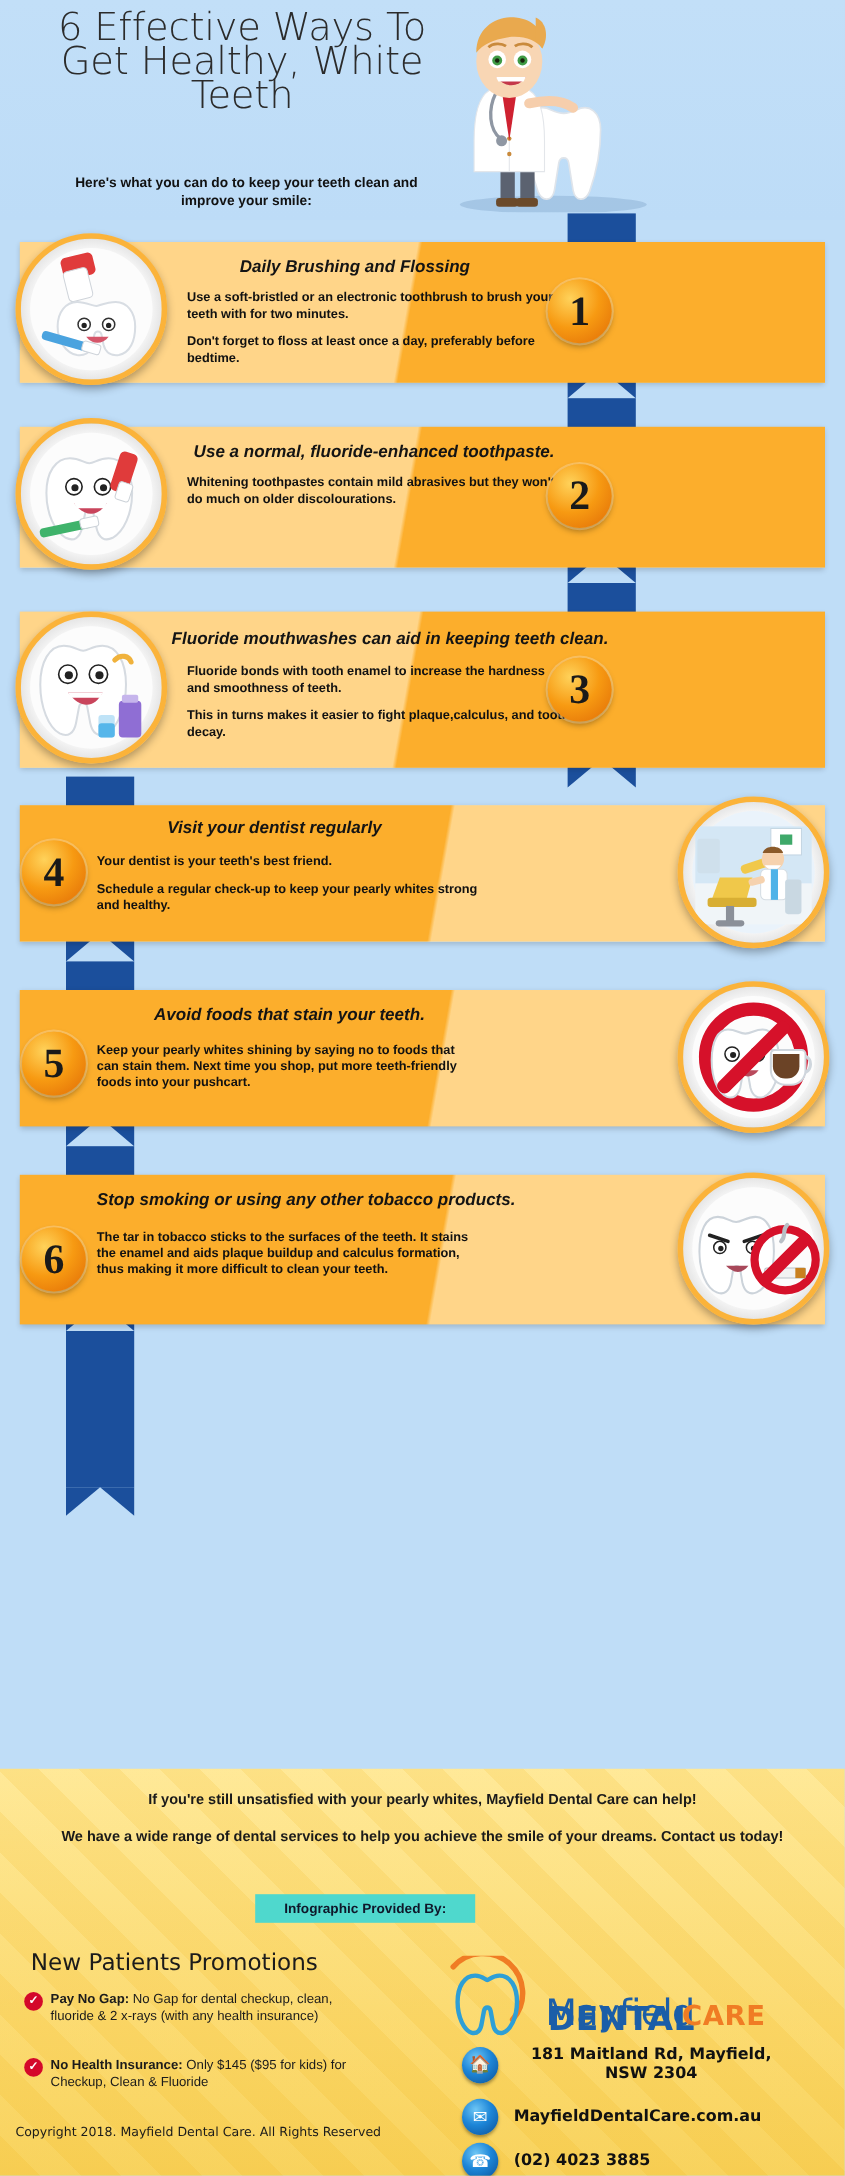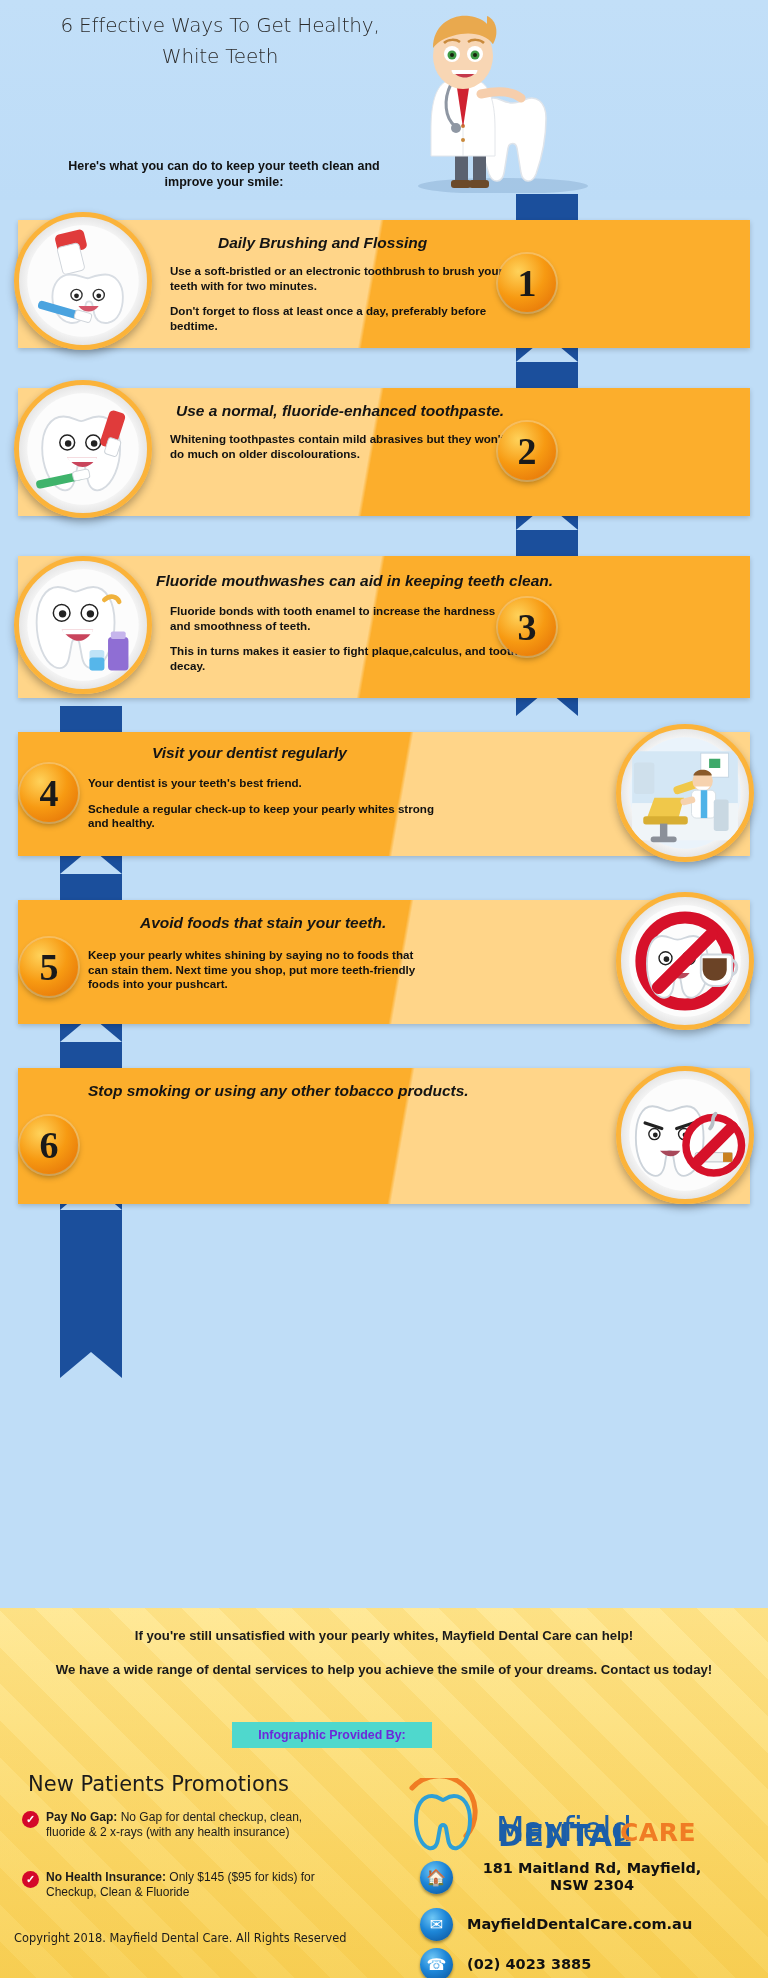--- a/index.html
+++ b/index.html
@@ -19,21 +19,21 @@
     height: 200px;
     background: linear-gradient(180deg,#c2dff8 0%, #bddcf7 100%);
   }
   .header-title {
     position: absolute;
     left: 40px; top: 10px;
     width: 360px;
     text-align: center;
     font-family: "DejaVu Sans", sans-serif;
     font-weight: 300;
-    font-size: 20px;
+    font-size: 35px;
     line-height: 31px;
     color: #2b2b2b;
     letter-spacing: -0.2px;
   }
   .header-sub {
     position: absolute;
     left: 48px; top: 108px;
     width: 352px;
     text-align: center;
     font-weight: bold;
@@ -149,21 +149,21 @@
   }
   .footer-line2 {
     position: absolute; top: 52px; left: 46px; width: 676px;
     text-align: center; font-weight: bold; font-size: 13.2px; line-height: 19px; color: #1a1a1a;
   }
   .provided-badge {
     position: absolute; top: 114px; left: 232px;
     width: 200px; height: 26px;
     background: #4fd8cd;
     display: flex; align-items: center; justify-content: center;
-    font-weight: bold; font-size: 12.4px; color: #6d28d9;
+    font-weight: bold; font-size: 12.4px; color: #0f172a;
   }
   .promos-title {
     position: absolute; top: 164px; left: 28px;
     font-family: "DejaVu Sans", sans-serif; font-weight: 400;
     font-size: 21px; color: #1b1b1b;
   }
   .promo {
     position: absolute; left: 22px; width: 300px;
     font-size: 12px; line-height: 14.6px; color: #1b1b1b;
   }
@@ -398,20 +398,23 @@
       <path d="M120 68 a9 9 0 0 1 0 16" fill="none" stroke="#cfd6dd" stroke-width="3"></path>
       <path d="M120 50 18" stroke="#d6112a" stroke-width="12" transform="rotate(45 69 69)"></path>
       <rect x="62" y="22" width="14" height="94" rx="6" fill="#d6112a" transform="rotate(45 69 69)"></rect>
     </svg>
   </div>
 </div>
 
 <div class="step" style="top:1068px; height:136px;">
   <div class="panel rev"></div>
   <div class="step-title" style="left:70px; top:14px;">Stop smoking or using any other tobacco products.</div>
+  <div class="step-body" style="left:70px; top:50px; width:354px;">
+    <p>The tar in tobacco sticks to the surfaces of the teeth. It stains the enamel and aids plaque buildup and calculus formation, thus making it more difficult to clean your teeth.</p>
+  </div>
   <div class="badge" style="left:2px; top:48px;">6</div>
   <div class="medallion" style="left:598px; top:-2px;">
     <svg viewBox="0 0 138 138">
       <circle cx="69" cy="69" r="60" fill="#fcfcfc"></circle>
       <path d="M34 38 C22 38 16 52 16 72 C16 92 23 108 33 112 C40 115 45 111 47 102 L49 90 C50 85 55 85 56 90 L58 102 C60 111 65 115 72 112 C82 108 89 92 89 72 C89 52 83 38 71 38 C62 38 58 43 52 43 C46 43 43 38 34 38 Z" fill="#ffffff" stroke="#ccd3da" stroke-width="2"></path>
       <path d="M26 56 L44 62" stroke="#222" stroke-width="3.5" stroke-linecap="round"></path>
       <path d="M78 56 L60 62" stroke="#222" stroke-width="3.5" stroke-linecap="round"></path>
       <circle cx="36" cy="68" r="6" fill="#ffffff" stroke="#222" stroke-width="1.5"></circle>
       <circle cx="68" cy="68" r="6" fill="#ffffff" stroke="#222" stroke-width="1.5"></circle>
       <circle cx="37" cy="69" r="2.6" fill="#222"></circle>

